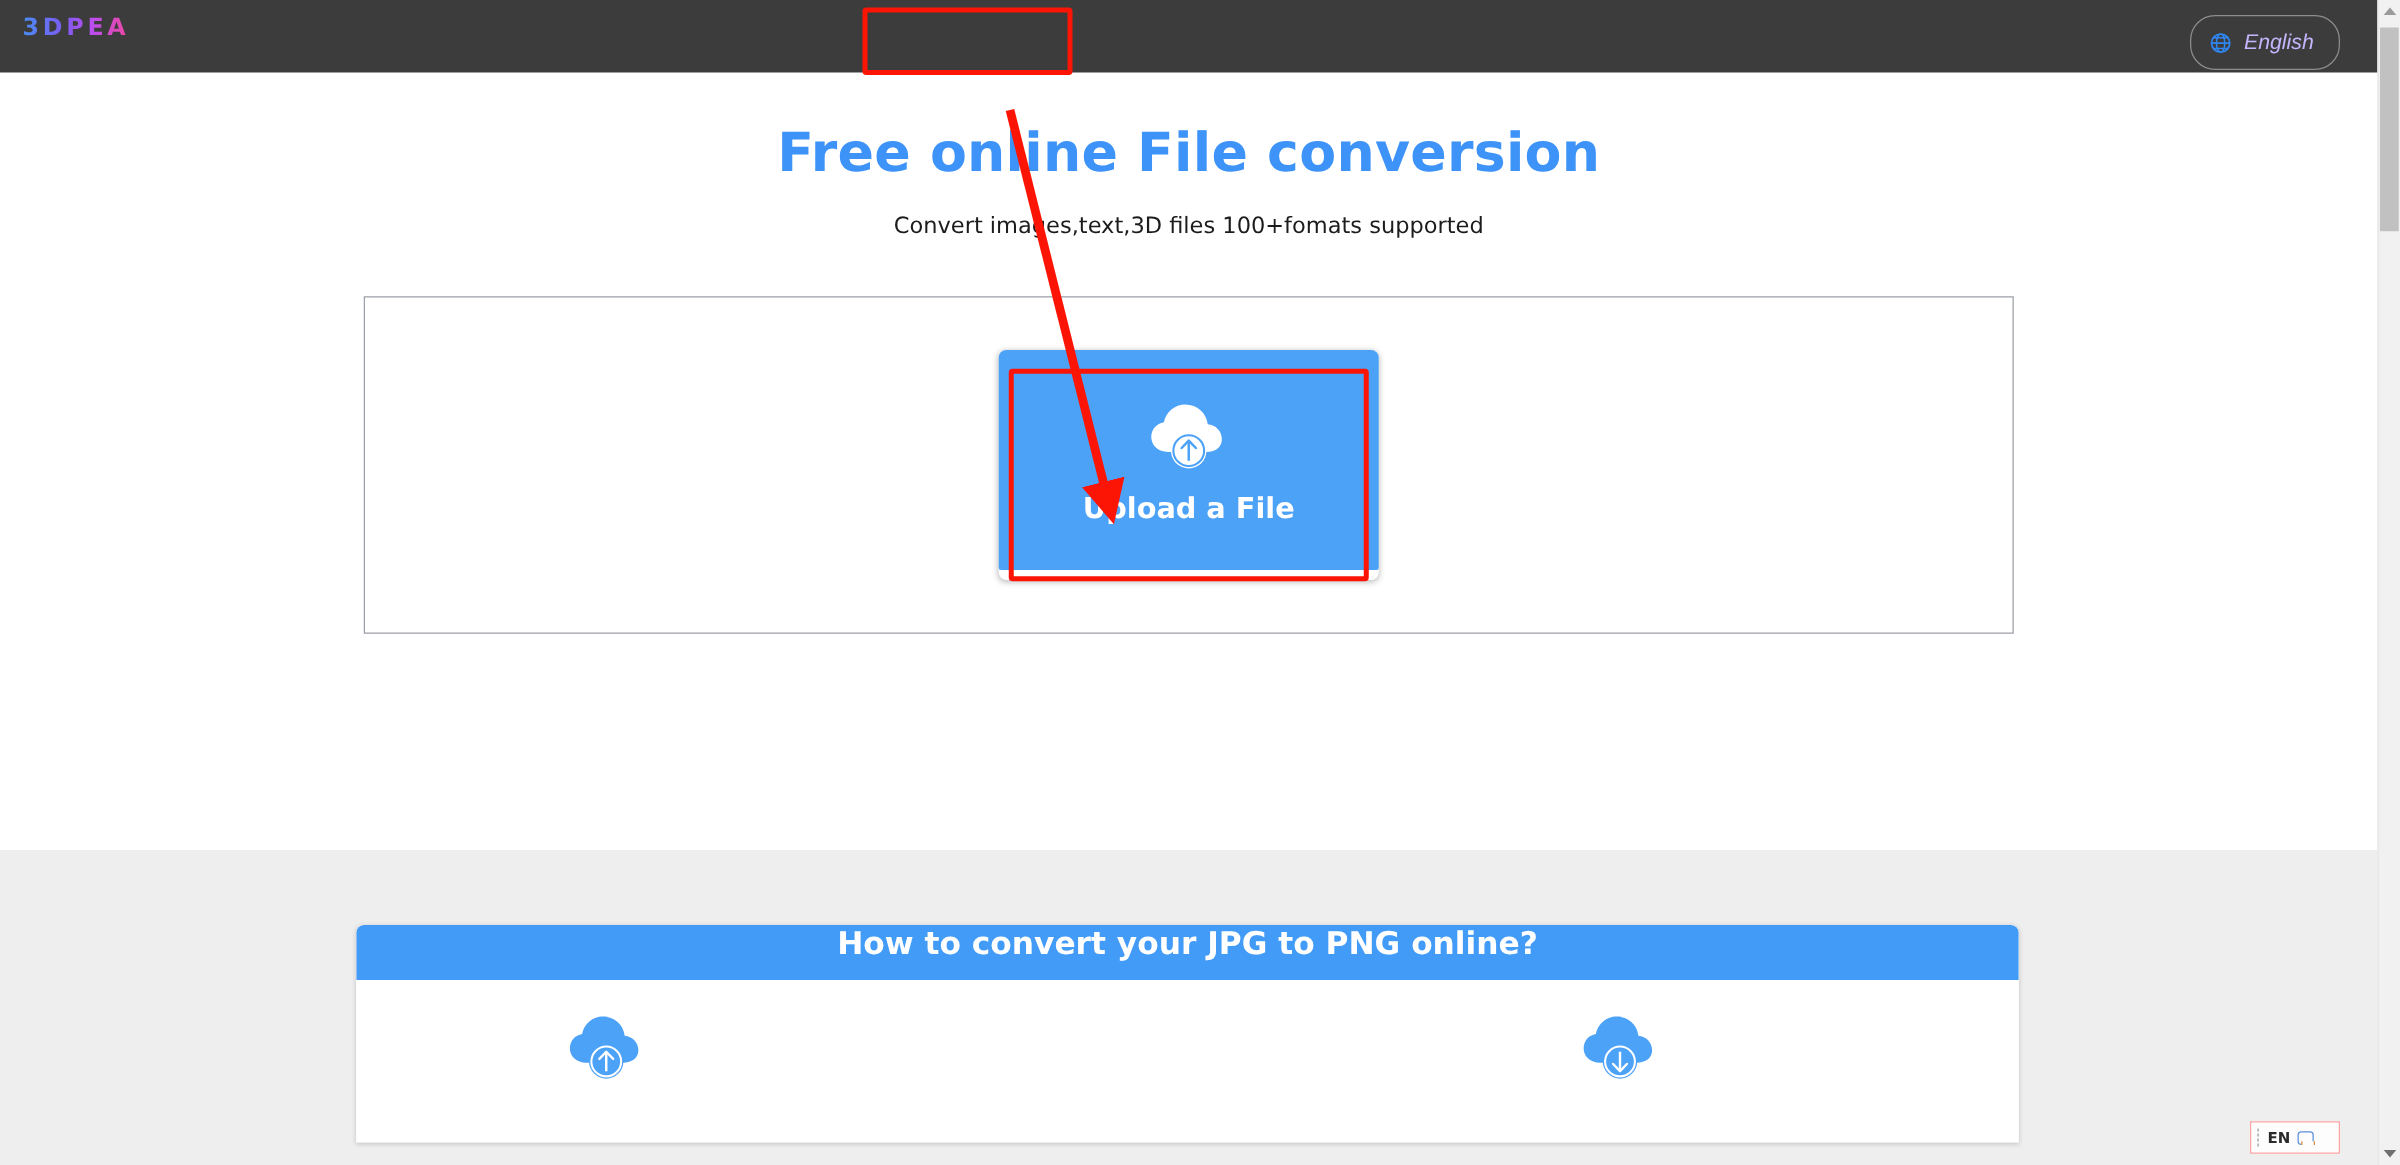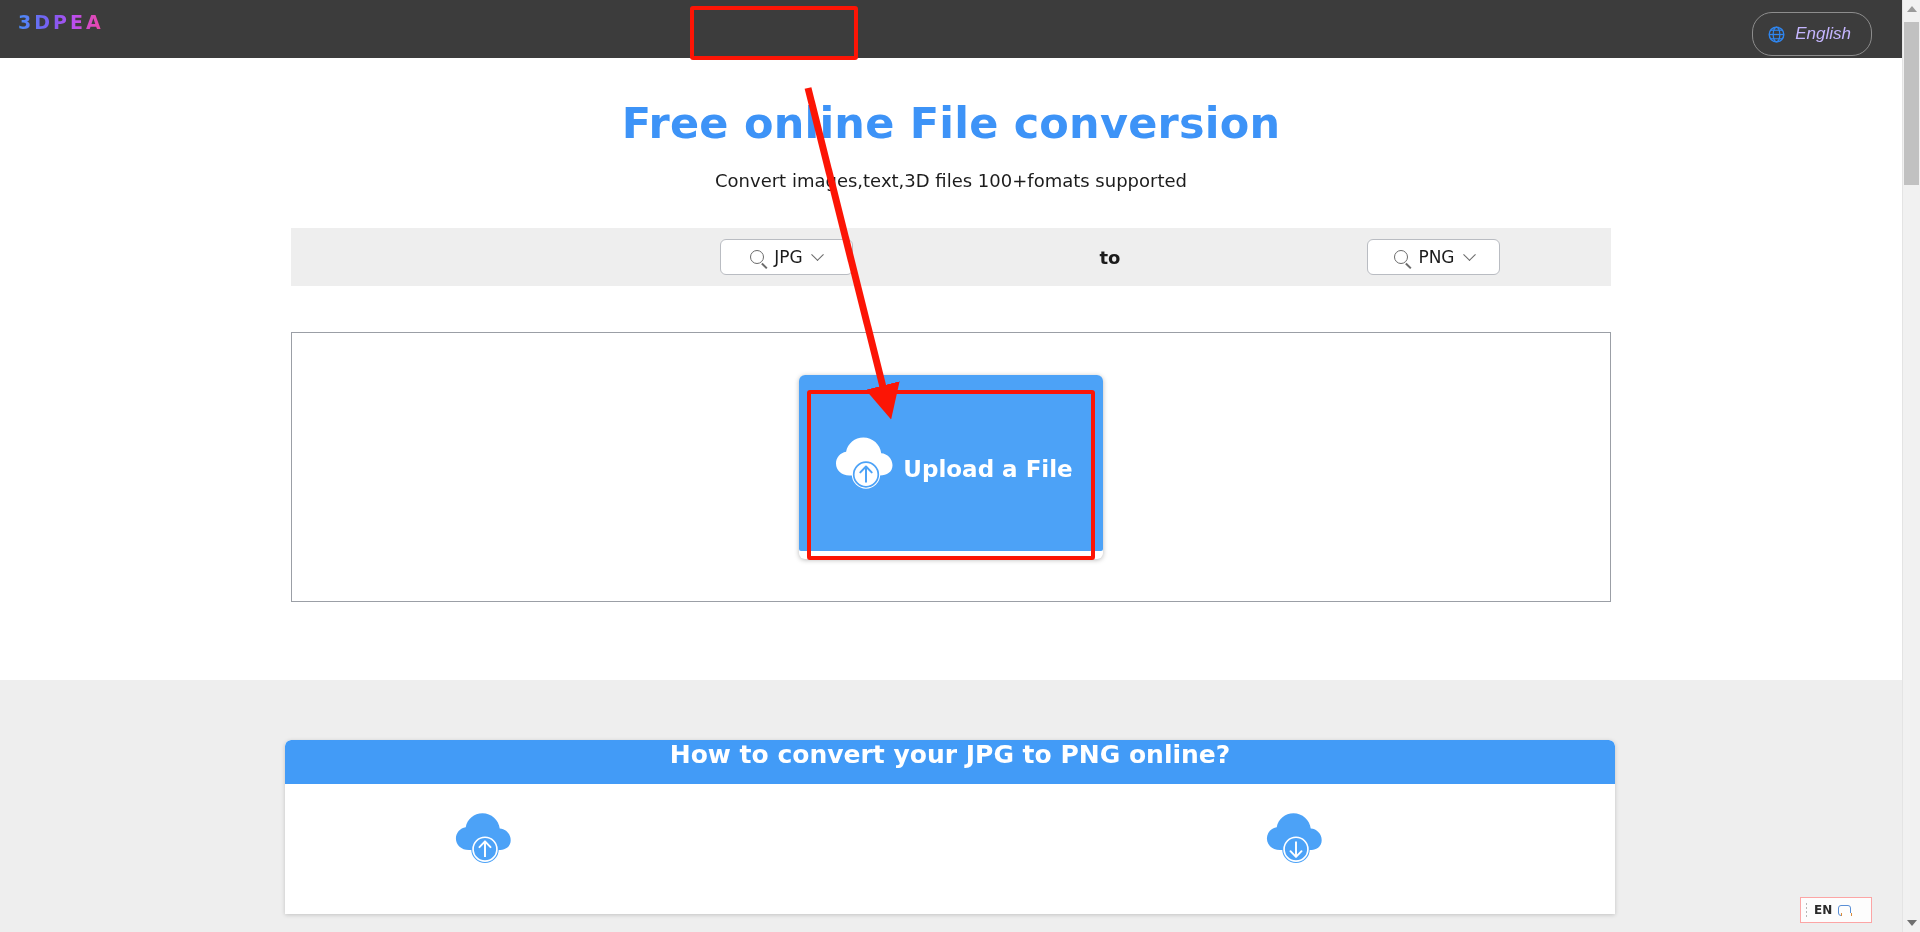--- a/index.html
+++ b/index.html
@@ -227,21 +227,21 @@
   }
 
   #upload-button {
     position: absolute;
     left: 0; top: 0;
     width: 304px;
     height: 176px;
     background: #4ca2f7;
     border-radius: 6px 6px 2px 2px;
     display: flex;
-    flex-direction: row;
+    flex-direction: column;
     align-items: center;
     justify-content: center;
     cursor: pointer;
   }
 
   #upload-label {
     margin-top: 12px;
     color: #ffffff;
     font-size: 23px;
     font-weight: 700;
@@ -434,43 +434,20 @@
         <span>English</span>
       </div>
 
     </div>
 
     <div id="hero">
       <div id="hero-title">Free online File conversion</div>
       <div id="hero-sub">Convert images,text,3D files 100+fomats supported</div>
     </div>
 
-    <div id="format-bar">
-
-      <div class="fmt-pad-left"></div>
-
-      <div class="fmt-select">
-        <span class="magnifier"></span>
-        <span class="label">JPG</span>
-        <span class="chev-sm"></span>
-      </div>
-
-      <div class="fmt-gap-left"></div>
-
-      <div id="fmt-to">to</div>
-
-      <div class="fmt-gap-right"></div>
-
-      <div class="fmt-select">
-        <span class="magnifier"></span>
-        <span class="label">PNG</span>
-        <span class="chev-sm"></span>
-      </div>
-
-    </div>
 
     <div id="dropzone">
 
       <div id="upload-shell">
 
         <div id="upload-button">
           <svg width="74" height="66" viewBox="0 0 74 66">
             <path d="M20.5 45.5C12.5 45.5 7 40.3 7 33.6c0-6 4.3-10.9 10.1-11.8C18.6 13.5 25.8 7.5 34.4 7.5c9.2 0 16.8 6.9 17.8 15.8 6.3 0.4 11.3 5.6 11.3 12 0 6.7-5.5 10.2-12.6 10.2z" fill="#ffffff"></path>
             <circle cx="37" cy="44.5" r="14.2" fill="#ffffff"></circle>
             <circle cx="37" cy="44.5" r="12.3" fill="none" stroke="#4ca2f7" stroke-width="1.7"></circle>

